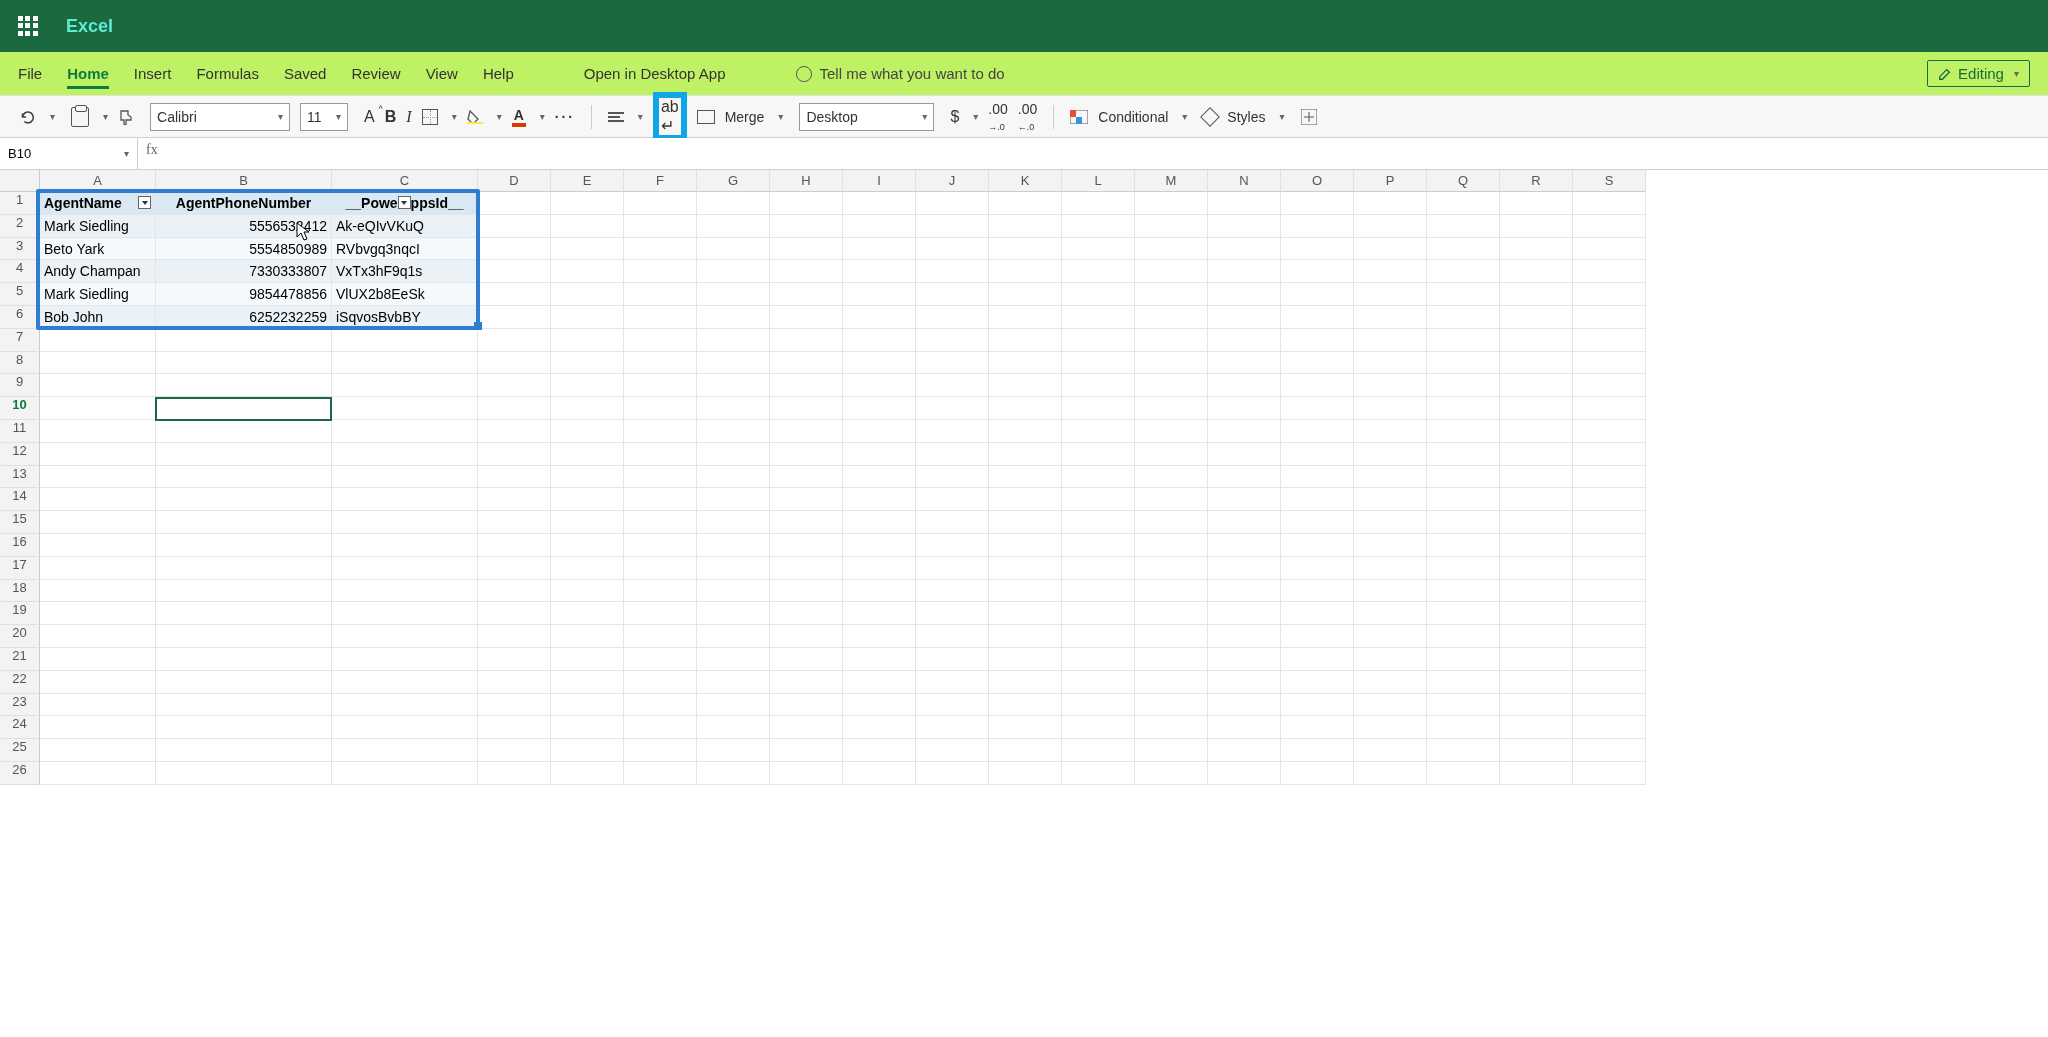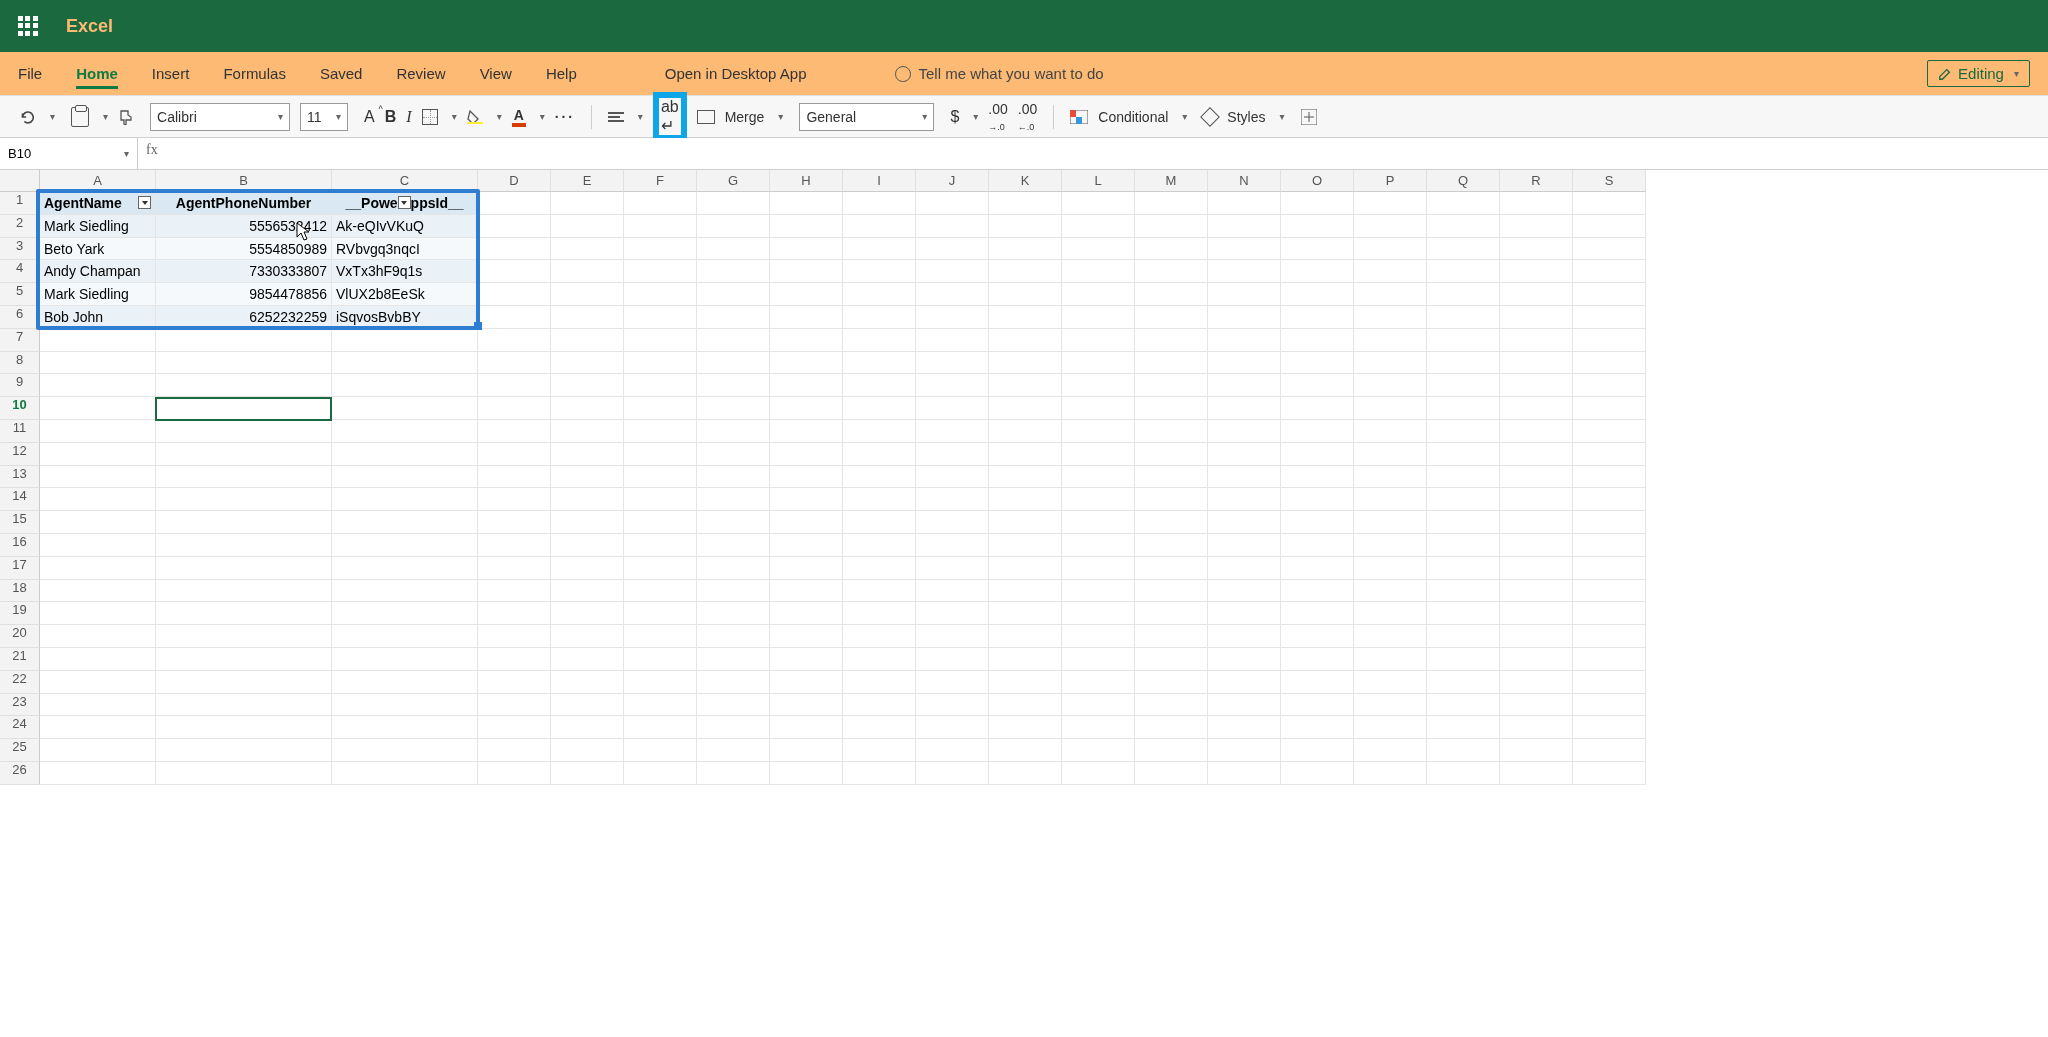--- a/index.html
+++ b/index.html
@@ -1,23 +1,23 @@
 <!DOCTYPE html>
 <html><head>
 <meta charset="utf-8">
 <style>
 * { box-sizing: border-box; margin: 0; padding: 0; font-family: 'Segoe UI', Arial, sans-serif; }
 body { font-size: 14px; overflow: hidden; width: 2048px; height: 1037px; background: #fff; }
-.titlebar { background: #1b693f; color: #fdba74; height: 52px; display: flex; align-items: center; padding: 0 18px; }
+.titlebar { background: #1b693f; color: #5eead4; height: 52px; display: flex; align-items: center; padding: 0 18px; }
 .app-launcher-icon { width: 20px; height: 20px; margin-right: 28px; display: grid; grid-template-columns: repeat(3,1fr); grid-template-rows: repeat(3,1fr); gap: 2px; cursor: pointer; }
 .app-launcher-icon span { background: #fff; width: 5px; height: 5px; }
 .app-name { font-size: 18px; font-weight: 600; }
 .doc-title-wrap { flex: 1; text-align: center; display: flex; justify-content: center; align-items: center; gap: 8px; font-size: 16px; cursor: pointer; }
 .chev-down { width: 0; height: 0; border-left: 5px solid transparent; border-right: 5px solid transparent; border-top: 6px solid #fff; display:inline-block; margin-left:4px;}
-.menubar { background: #fdba74; height: 44px; border-bottom: 1px solid #e1e1e1; display: flex; align-items: center; padding: 0 18px; gap: 34px; font-size: 15px; color: #333; }
+.menubar { background: #bef264; height: 44px; border-bottom: 1px solid #e1e1e1; display: flex; align-items: center; padding: 0 18px; gap: 25px; font-size: 15px; color: #333; }
 .menubar .menu-item { cursor: pointer; padding: 6px 0; }
 .menubar .menu-item.active { font-weight: 600; border-bottom: 3px solid #0f7a42; color: #0f7a42; padding-bottom: 4px; }
 .menubar .spacer { width: 20px; }
 .tellme { display: flex; align-items: center; gap: 8px; color: #444; cursor:text; }
 .lightbulb { width: 16px; height: 16px; border: 1.5px solid #555; border-radius: 50% 50% 48% 48%; position: relative; }
 .editing-btn { margin-left: auto; border: 1px solid #1b693f; padding: 4px 10px; border-radius: 2px; display: flex; align-items: center; gap: 6px; color: #1b693f; cursor: pointer; }
 .pencil-icon { width:14px; height:14px; }
 .toolbar { background: #f7f7f7; height: 42px; border-bottom: 1px solid #d0d0d0; display: flex; align-items: center; padding: 0 18px; gap: 16px; font-size: 14px; color: #333; }
 .tool-group { display: flex; align-items: center; gap: 10px; }
 .undo-icon { width:18px; height:18px; }
@@ -165,21 +165,21 @@
         <span style="width:16px"></span>
       </div>
       <span class="caret">▾</span>
     <span class="wrap-icon">ab<br>↵</span>
     <span class="merge-icon"></span>
     <span>Merge</span>
       <span class="caret">▾</span>
   </div>
   <div class="tool-group">
     <div class="numfmt-select">
-        <span>General</span>
+        <span>Desktop</span>
         <span class="caret">▾</span>
       </div>
   </div>
   <div class="tool-group">
     <span class="dollar-icon">$</span>
       <span class="caret">▾</span>
     <span class="decimal-icon">.00<br><span style="font-size:9px">→.0</span></span>
     <span class="decimal-icon">.00<br><span style="font-size:9px">←.0</span></span>
   </div>
   <div style="border-left:1px solid #ccc;height:24px;"></div>

